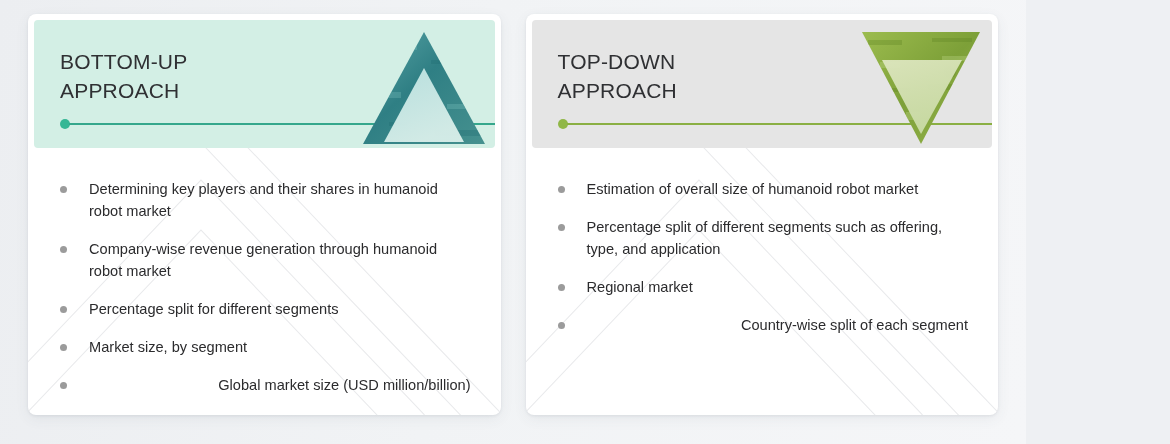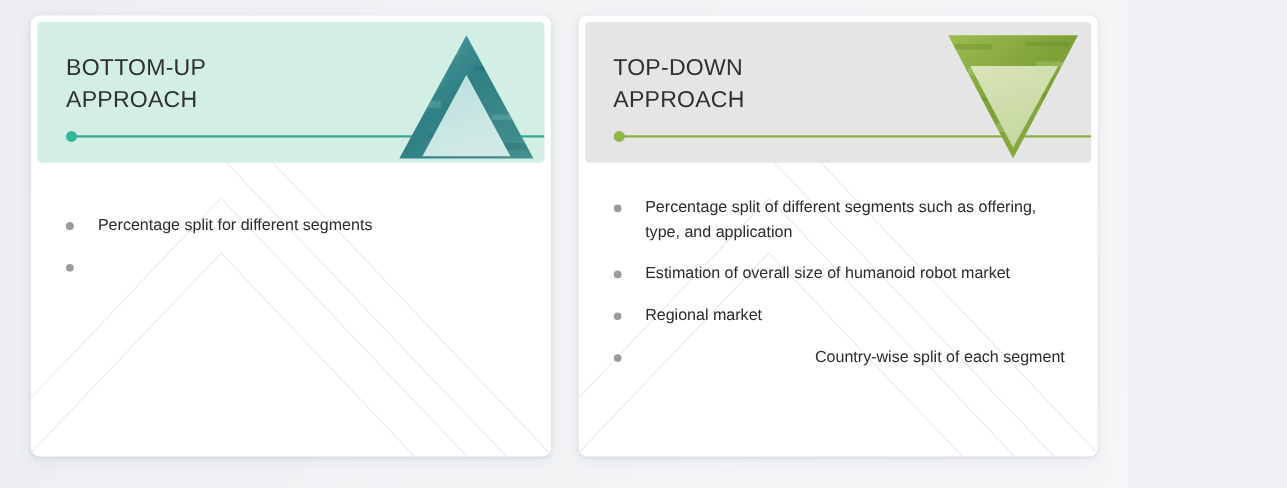--- a/index.html
+++ b/index.html
@@ -189,23 +189,25 @@
             <rect x="46" y="14" width="10" height="10" fill="#7fc3c0"></rect>
             <circle cx="100" cy="58" r="6" fill="#1f6a70"></circle>
           </g>
           <polygon points="63,42 103,116 23,116" fill="url(#triTealInner)" opacity="0.95"></polygon>
         </svg>
       </div>
     </div>
 
     <div class="card-body">
       <ul class="bullets">
-        <li><span class="dot"></span></li>
+        <li><span class="dot"></span><span>Determining key players and their shares in humanoid robot market</span></li>
+        <li><span class="dot"></span><span>Company-wise revenue generation through humanoid robot market</span></li>
         <li><span class="dot"></span><span>Percentage split for different segments</span></li>
-        <li><span class="dot"></span></li>
+        <li><span class="dot"></span><span>Market size, by segment</span></li>
+        <li><span class="dot"></span><span>Global market size (USD million/billion)</span></li>
       </ul>
     </div>
   </div>
 
   <div class="card card-right">
 
     <div class="watermark">
       <svg viewBox="0 0 560 290" preserveAspectRatio="none" aria-hidden="true">
         <g fill="none" stroke="#e9eaec" stroke-width="1.1">
           <path d="M-60 290 L205 55 L470 290"></path>
@@ -252,21 +254,21 @@
             <rect x="48" y="86" width="14" height="8" fill="#c2d88c"></rect>
             <circle cx="92" cy="46" r="6" fill="#5f8224"></circle>
           </g>
           <polygon points="24,34 104,34 63,108" fill="url(#triOliveInner)" opacity="0.95"></polygon>
         </svg>
       </div>
     </div>
 
     <div class="card-body">
       <ul class="bullets">
+        <li><span class="dot"></span><span>Estimation of overall size of humanoid robot market</span></li>
         <li><span class="dot"></span><span>Percentage split of different segments such as offering, type, and application</span></li>
-        <li><span class="dot"></span><span>Estimation of overall size of humanoid robot market</span></li>
         <li><span class="dot"></span><span>Regional market</span></li>
         <li><span class="dot"></span><span>Country-wise split of each segment</span></li>
       </ul>
     </div>
   </div>
 
 </div>
 
 </body></html>

